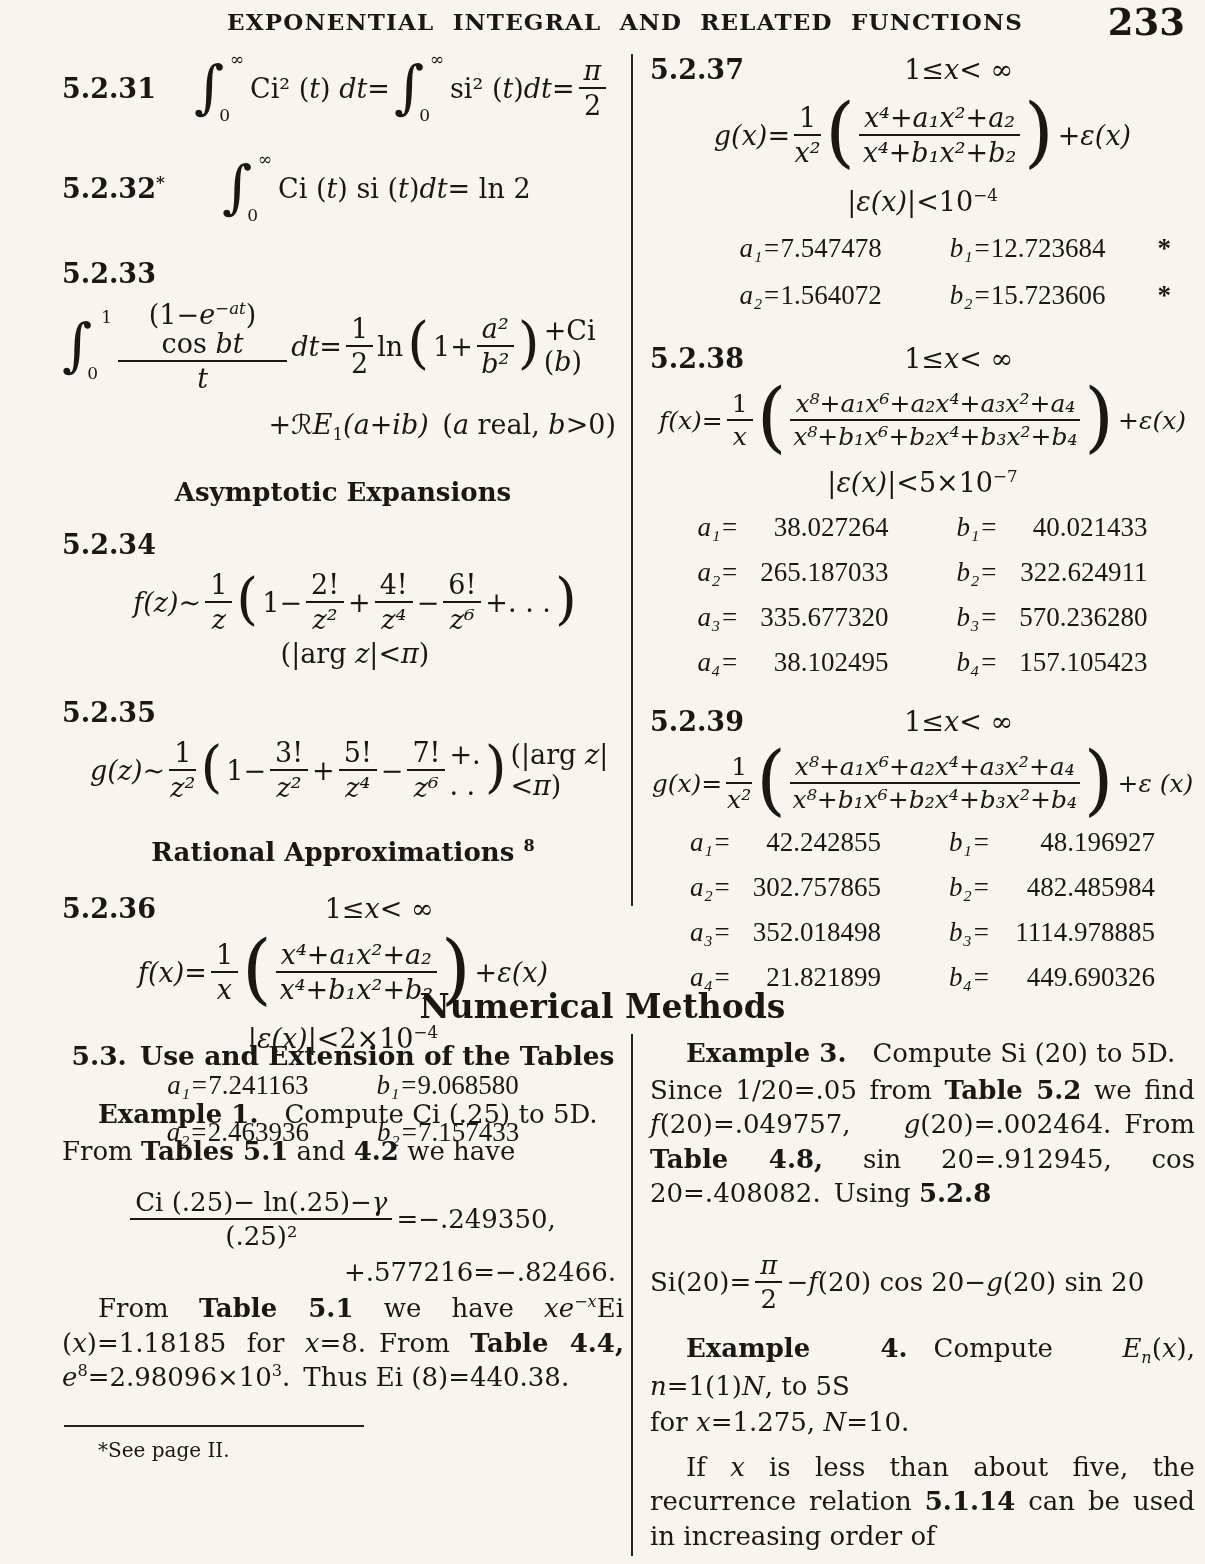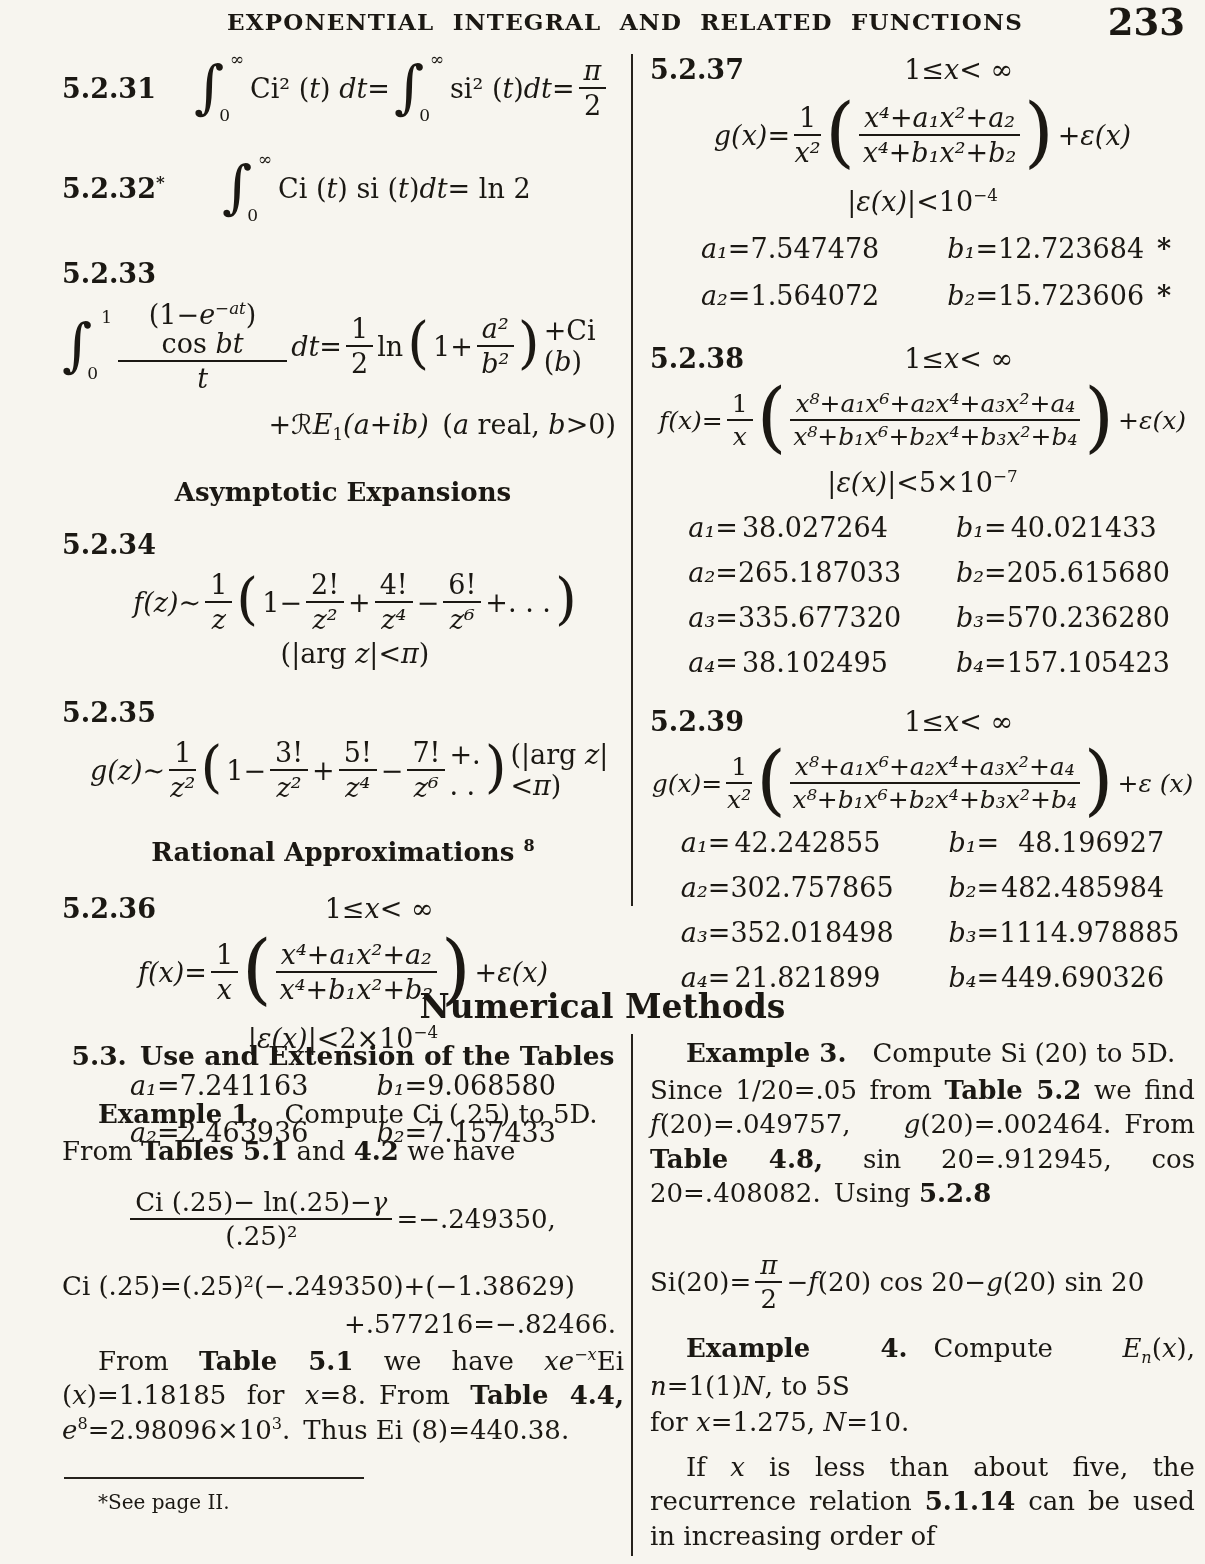--- a/index.html
+++ b/index.html
@@ -33,21 +33,21 @@
   .intw{position:relative;display:inline-block;width:52px;height:68px;vertical-align:middle;flex:0 0 auto;}
   .isym{position:absolute;left:0;top:50%;transform:translateY(-51%);font-size:58px;line-height:1;}
   .iup{position:absolute;right:2px;top:-5px;font-size:17px;}
   .ilo{position:absolute;right:16px;bottom:-3px;font-size:17px;}
   .bp{font-size:56px;line-height:0;vertical-align:middle;position:relative;top:-3px;flex:0 0 auto;}
   .bp.t2{font-size:76px;}
   .colhead{text-align:center;font-weight:bold;font-size:26px;margin:0;}
   .colhead sup{font-weight:bold;}
   .errline{text-align:center;}
   .rline{text-align:right;padding-right:8px;}
-  .crow{display:flex;justify-content:center;align-items:flex-end;gap:68px;position:relative;}
+  .crow{display:flex;justify-content:center;align-items:flex-end;gap:68px;position:relative;font-family:Liberation Serif, serif;}
   .cpair{display:inline-flex;align-items:baseline;}
   .cn{font-style:italic;}
   .cv{text-align:right;white-space:pre;}
   .w150{display:inline-block;width:150px;}
   .w165{display:inline-block;width:165px;}
   .cstar{position:absolute;right:24px;top:0;font-weight:bold;}
   .para{text-align:justify;}
   .indent{text-indent:36px;}
   sup{font-size:62%;}
   sub{font-size:62%;}
@@ -325,21 +325,21 @@
           <span class="cv w150">40.021433</span>
         </span>
     </div>
     <div class="crow m38c">
       <span class="cpair">
           <span class="cn">a₂=</span>
           <span class="cv w150">265.187033</span>
         </span>
       <span class="cpair">
           <span class="cn">b₂=</span>
-          <span class="cv w150">205.615680</span>
+          <span class="cv w150">322.624911</span>
         </span>
     </div>
     <div class="crow m38c">
       <span class="cpair">
           <span class="cn">a₃=</span>
           <span class="cv w150">335.677320</span>
         </span>
       <span class="cpair">
           <span class="cn">b₃=</span>
           <span class="cv w150">570.236280</span>
@@ -422,21 +422,20 @@
     <div class="mS53"><span>5.3. Use and Extension of the Tables</span></div>
     <div class="para indent mEx1h"><span style="font-weight: bold;">Example 1.</span><span>  Compute Ci (.25) to 5D.</span></div>
     <div class="para mEx1b"><span>From </span><span style="font-weight: bold;">Tables 5.1</span><span> and </span><span style="font-weight: bold;">4.2</span><span> we have</span></div>
     <div class="disp mEx1d">
       <span class="frac">
           <span class="num"><span>Ci (.25)− ln(.25)−</span><span style="font-style: italic;">γ</span></span>
           <span class="den"><span>(.25)²</span></span>
         </span>
       <span><span>=−.249350,</span></span>
     </div>
-    <div class="mEx1l3"><span>Ci (.25)=(.25)²(−.249350)+(−1.38629)</span></div>
     <div class="rline mEx1l4"><span>+.577216=−.82466.</span></div>
     <div class="para indent mEx2b"><span>From </span><span style="font-weight: bold;">Table 5.1</span><span> we have </span><span style="font-style: italic;">xe</span><sup style="font-style: italic;">−x</sup><span>Ei (</span><span style="font-style: italic;">x</span><span>)=1.18185 for </span><span style="font-style: italic;">x</span><span>=8. From </span><span style="font-weight: bold;">Table 4.4,</span><span> </span><span style="font-style: italic;">e</span><sup>8</sup><span>=2.98096×10</span><sup>3</sup><span>. Thus Ei (8)=440.38.</span></div>
     <div class="fnrule"></div>
     <div class="fn1"><span>*See page II.</span></div>
 
   </section>
 
   <section class="col br">
     <div class="para indent mEx3h"><span style="font-weight: bold;">Example 3.</span><span>  Compute Si (20) to 5D.</span></div>
     <div class="para mEx3b"><span>Since 1/20=.05 from </span><span style="font-weight: bold;">Table 5.2</span><span> we find </span><span style="font-style: italic;">f</span><span>(20)=.049757, </span><span style="font-style: italic;">g</span><span>(20)=.002464. From </span><span style="font-weight: bold;">Table 4.8,</span><span> sin 20=.912945, cos 20=.408082. Using </span><span style="font-weight: bold;">5.2.8</span></div>

